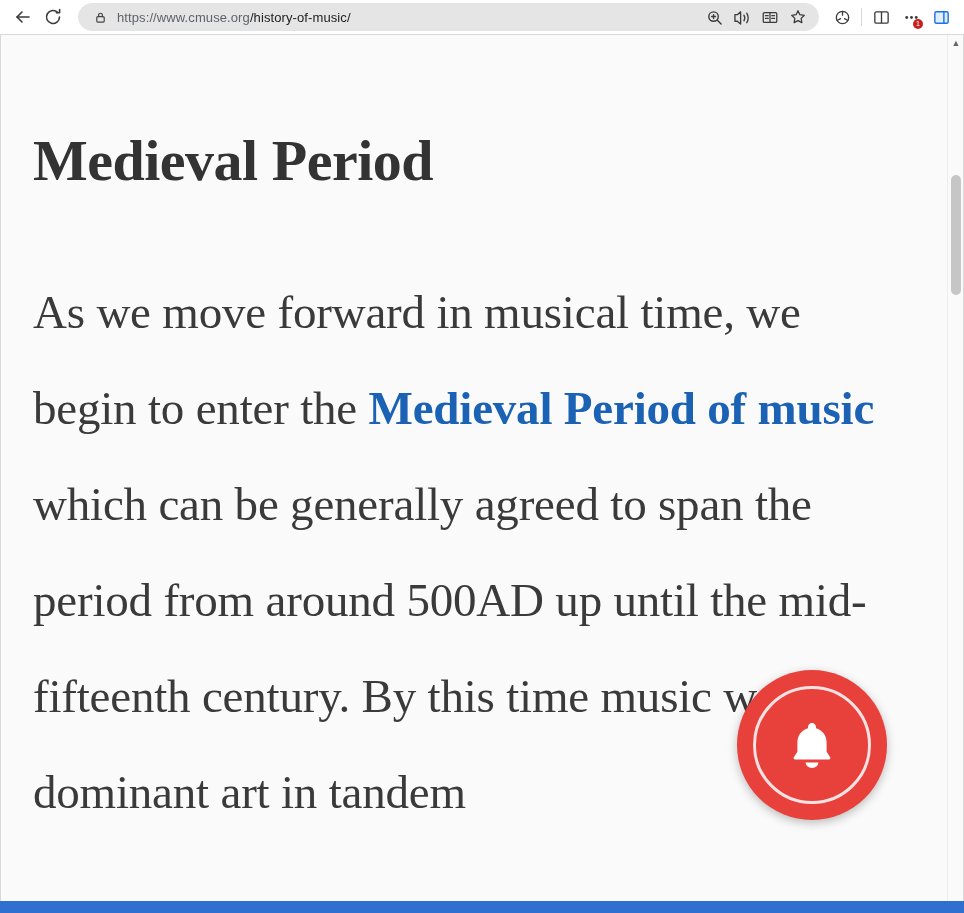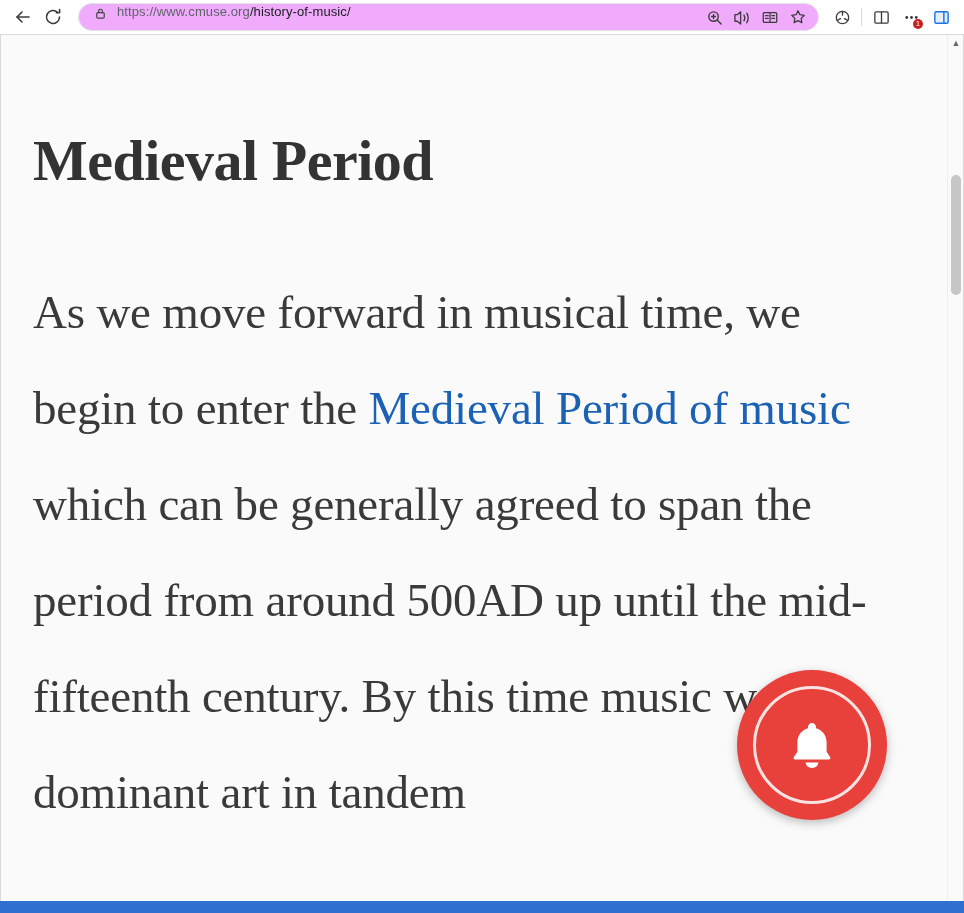--- a/index.html
+++ b/index.html
@@ -42,25 +42,25 @@
     justify-content: center;
     flex: 0 0 auto;
     color: #3b3b3b;
   }
   .tb-btn svg { display: block; }
 
   .addressbar {
     flex: 1 1 auto;
     height: 28px;
     margin: 0 6px 0 10px;
-    background: #f0abfc;
+    background: #e5e5e5;
     border: 1px solid #e2e4e6;
     border-radius: 14px;
     display: flex;
-    align-items: flex-start;
+    align-items: center;
     padding: 0 6px 0 12px;
     box-sizing: border-box;
     min-width: 0;
   }
 
   .lock {
     flex: 0 0 auto;
     width: 18px;
     height: 18px;
     display: flex;
@@ -159,20 +159,21 @@
     font-size: 47px;
     line-height: 96px;
     color: #3a3a3a;
     margin: 0;
     letter-spacing: -0.2px;
   }
 
   p.body-text a {
     color: #1b62b5;
     text-decoration: none;
+    font-weight: bold;
   }
 
   
   .scrollbar {
     position: absolute;
     top: 0;
     right: 0;
     width: 16px;
     height: 879px;
     background: #fafafa;

